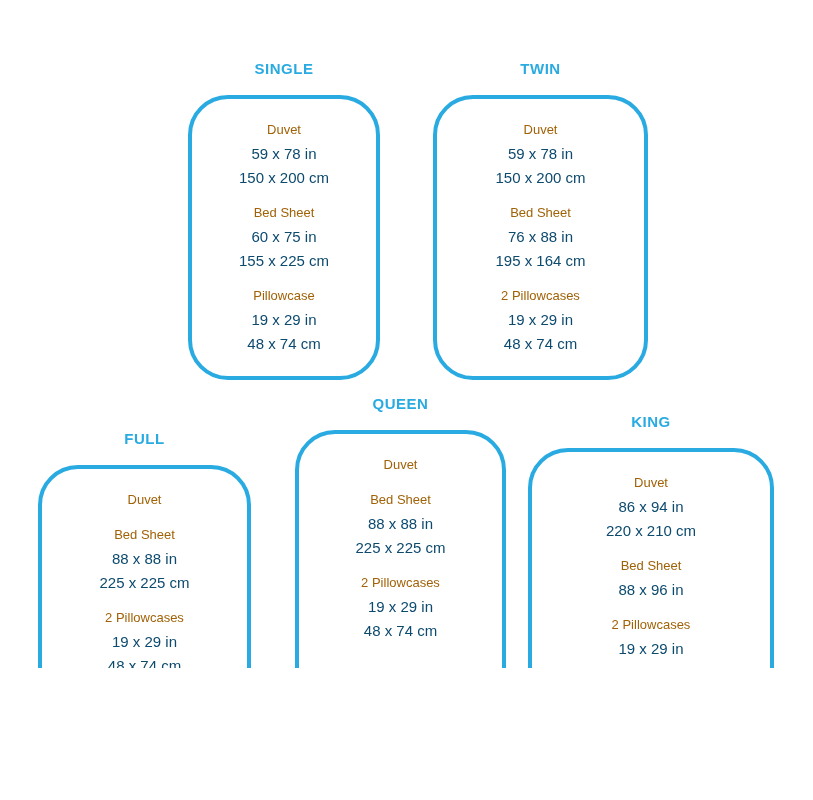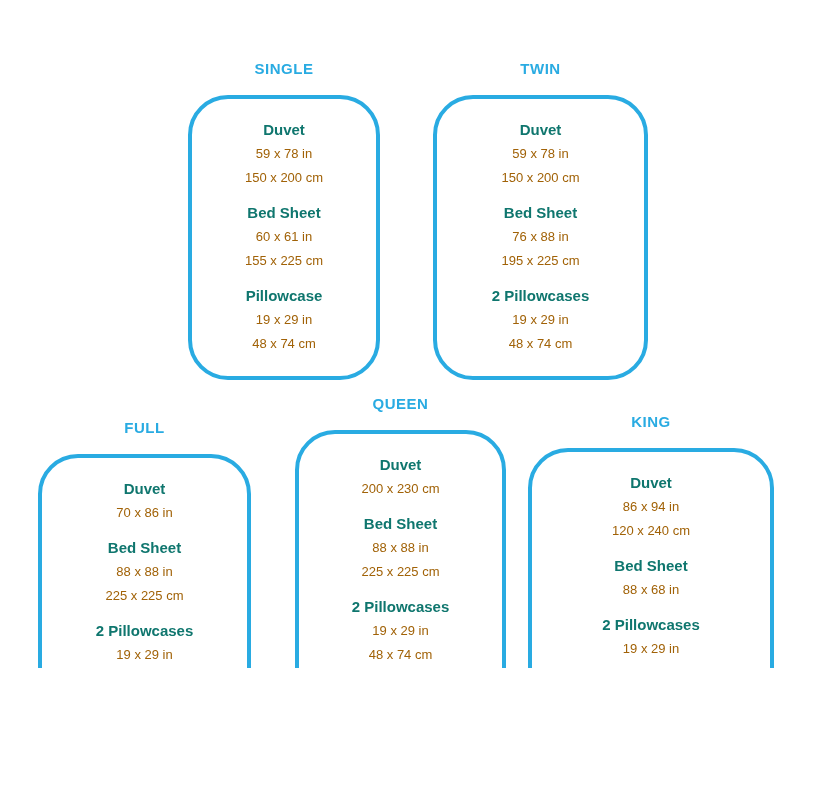--- a/index.html
+++ b/index.html
@@ -36,55 +36,55 @@
     width: 100%;
     border: 4px solid #29abe2;
     border-radius: 40px;
     background: #ffffff;
     padding-top: 19px;
     text-align: center;
   }
   .section { margin-top: 11px; }
   .section:first-child { margin-top: 0; }
   .heading {
-    font-size: 15px;
-    font-weight: bold;
+    font-size: 13px;
+    font-weight: normal;
     line-height: 24px;
-    color: #0f766e;
+    color: #a16207;
   }
   .value {
-    font-size: 13px;
+    font-size: 15px;
     line-height: 24px;
-    color: #a16207;
+    color: #0c4a6e;
   }
   
   .g-single { left: 180px; top: 60px;  width: 192px; }
   .g-twin   { left: 425px; top: 60px;  width: 215px; justify-content: center; }
-  .g-full   { left: 30px;  top: 419px; width: 213px; align-items: center; }
+  .g-full   { left: 30px;  top: 430px; width: 213px; align-items: center; }
   .g-queen  { left: 287px; top: 395px; width: 211px; }
   .g-king   { left: 520px; top: 413px; width: 246px; }
   .g-single .card, .g-twin .card, .g-full .card, .g-queen .card { height: 285px; }
   .g-king .card { height: 300px; }
 </style>
 </head>
 <body>
 
 <div class="canvas">
 
   <div class="group g-single">
     <div class="size-label">SINGLE</div>
     <div class="card">
       <div class="section">
         <div class="heading">Duvet</div>
         <div class="value">59 x 78 in</div>
         <div class="value">150 x 200 cm</div>
       </div>
       <div class="section">
         <div class="heading">Bed Sheet</div>
-        <div class="value">60 x 61 in</div>
+        <div class="value">60 x 75 in</div>
         <div class="value">155 x 225 cm</div>
       </div>
       <div class="section">
         <div class="heading">Pillowcase</div>
         <div class="value">19 x 29 in</div>
         <div class="value">48 x 74 cm</div>
       </div>
     </div>
   </div>
 
@@ -92,81 +92,79 @@
     <div class="size-label">TWIN</div>
     <div class="card">
       <div class="section">
         <div class="heading">Duvet</div>
         <div class="value">59 x 78 in</div>
         <div class="value">150 x 200 cm</div>
       </div>
       <div class="section">
         <div class="heading">Bed Sheet</div>
         <div class="value">76 x 88 in</div>
-        <div class="value">195 x 225 cm</div>
+        <div class="value">195 x 164 cm</div>
       </div>
       <div class="section">
         <div class="heading">2 Pillowcases</div>
         <div class="value">19 x 29 in</div>
         <div class="value">48 x 74 cm</div>
       </div>
     </div>
   </div>
 
   <div class="group g-full">
     <div class="size-label">FULL</div>
     <div class="card">
       <div class="section">
         <div class="heading">Duvet</div>
-        <div class="value">70 x 86 in</div>
       </div>
       <div class="section">
         <div class="heading">Bed Sheet</div>
         <div class="value">88 x 88 in</div>
         <div class="value">225 x 225 cm</div>
       </div>
       <div class="section">
         <div class="heading">2 Pillowcases</div>
         <div class="value">19 x 29 in</div>
         <div class="value">48 x 74 cm</div>
       </div>
     </div>
   </div>
 
   <div class="group g-queen">
     <div class="size-label">QUEEN</div>
     <div class="card">
       <div class="section">
         <div class="heading">Duvet</div>
-        <div class="value">200 x 230 cm</div>
       </div>
       <div class="section">
         <div class="heading">Bed Sheet</div>
         <div class="value">88 x 88 in</div>
         <div class="value">225 x 225 cm</div>
       </div>
       <div class="section">
         <div class="heading">2 Pillowcases</div>
         <div class="value">19 x 29 in</div>
         <div class="value">48 x 74 cm</div>
       </div>
     </div>
   </div>
 
   <div class="group g-king">
     <div class="size-label">KING</div>
     <div class="card">
       <div class="section">
         <div class="heading">Duvet</div>
         <div class="value">86 x 94 in</div>
-        <div class="value">120 x 240 cm</div>
+        <div class="value">220 x 210 cm</div>
       </div>
       <div class="section">
         <div class="heading">Bed Sheet</div>
-        <div class="value">88 x 68 in</div>
+        <div class="value">88 x 96 in</div>
       </div>
       <div class="section">
         <div class="heading">2 Pillowcases</div>
         <div class="value">19 x 29 in</div>
         <div class="value">48 x 74 cm</div>
       </div>
     </div>
   </div>
 
 </div>

